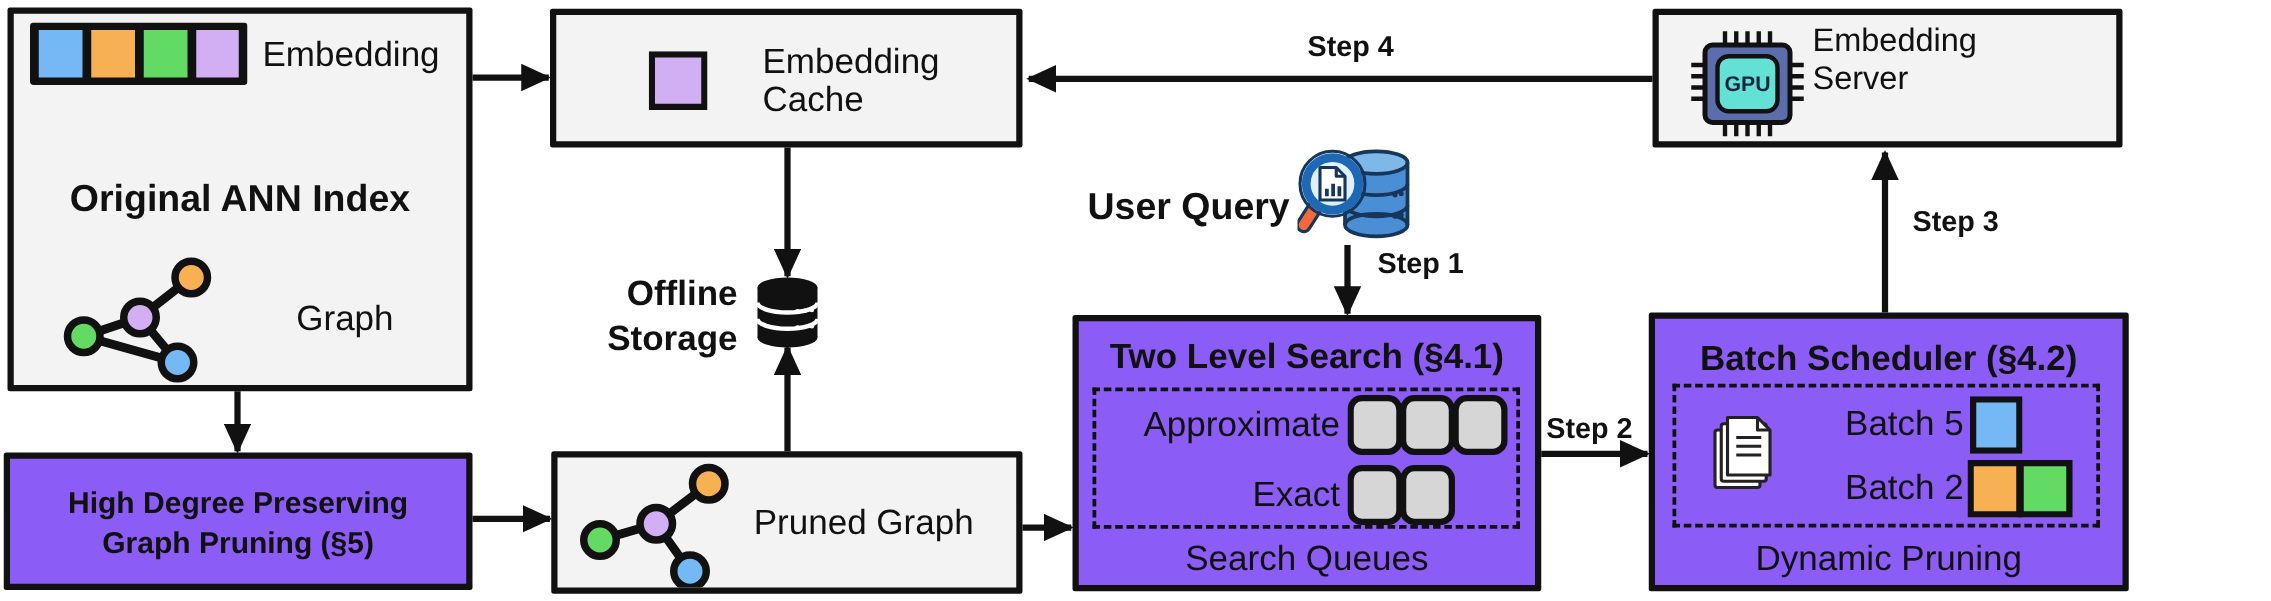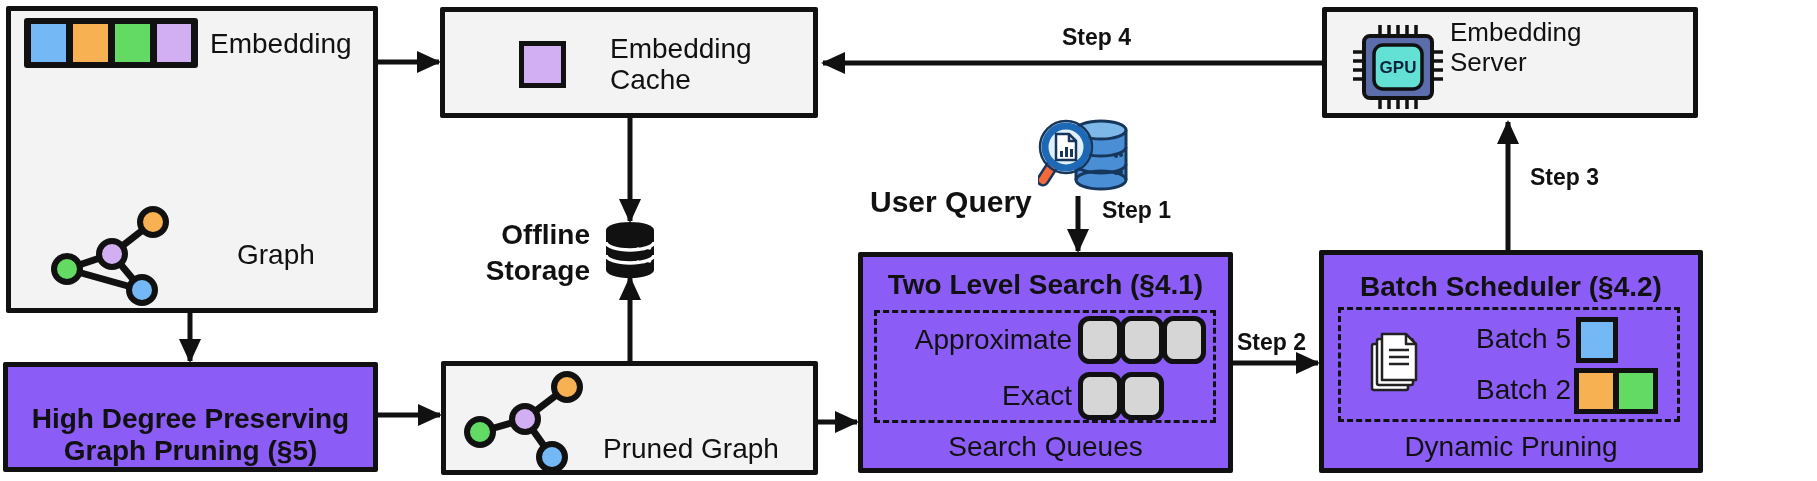--- a/index.html
+++ b/index.html
@@ -27,20 +27,21 @@
 
   <div class="box bg-light" style="left:6px;top:6px;width:372px;height:307px;">
     <svg style="position:absolute;left:13px;top:7px;" width="174" height="50">
       <rect x="0" y="0" width="174" height="50" rx="3" fill="#111"></rect>
       <rect x="7" y="6" width="35" height="38" fill="#74b9f5"></rect>
       <rect x="49" y="6" width="35" height="38" fill="#f7b052"></rect>
       <rect x="91" y="6" width="35" height="38" fill="#63da63"></rect>
       <rect x="133" y="6" width="34" height="38" fill="#d2aef2"></rect>
     </svg>
     <div class="lbl" style="left:199px;top:16px;font-size:28px;line-height:34px;">Embedding</div>
+    <div class="lbl b center" style="top:132px;font-size:30px;line-height:34px;">Original ANN Index</div>
     <svg style="position:absolute;left:29px;top:191px;" width="132" height="108">
       <g stroke="#111" stroke-width="7" stroke-linecap="round">
         <line x1="27" y1="67" x2="72" y2="52"></line>
         <line x1="72" y1="52" x2="113" y2="20"></line>
         <line x1="72" y1="52" x2="102" y2="88"></line>
         <line x1="27" y1="67" x2="102" y2="88"></line>
       </g>
       <g stroke="#111" stroke-width="6">
         <circle cx="27" cy="67" r="13" fill="#63da63"></circle>
         <circle cx="72" cy="52" r="13" fill="#d2aef2"></circle>
@@ -106,21 +107,21 @@
     <g fill="#fff">
       <circle cx="34" cy="29" r="1.8"></circle>
         <circle cx="40" cy="28.6" r="1.8"></circle>
         <circle cx="45.5" cy="28" r="1.8"></circle>
       <circle cx="34" cy="42" r="1.8"></circle>
         <circle cx="40" cy="41.6" r="1.8"></circle>
         <circle cx="45.5" cy="41" r="1.8"></circle>
     </g>
   </svg>
 
-  <div class="lbl b" style="left:870px;top:150px;font-size:30px;line-height:32px;margin-top:36px;">User Query</div>
+  <div class="lbl b" style="left:870px;top:150px;font-size:30px;line-height:32px;">User Query</div>
   <svg style="position:absolute;left:1038px;top:116px;" width="92" height="86">
     <g>
       <rect x="38" y="14" width="50" height="50" fill="#4a8fd6"></rect>
       <ellipse cx="63" cy="64" rx="25" ry="9" stroke="#16365c" stroke-width="3" fill="#4a8fd6"></ellipse>
       <path d="M38,31 a25,9 0 0 0 50,0" stroke="#16365c" stroke-width="3" fill="none"></path>
       <path d="M38,48 a25,9 0 0 0 50,0" stroke="#16365c" stroke-width="3" fill="none"></path>
       <ellipse cx="63" cy="14" rx="25" ry="9" stroke="#16365c" stroke-width="3" fill="#7db8e8"></ellipse>
       <line x1="38" y1="14" x2="38" y2="64" stroke="#16365c" stroke-width="3"></line>
       <line x1="88" y1="14" x2="88" y2="64" stroke="#16365c" stroke-width="3"></line>
       <circle cx="78" cy="40" r="2" fill="#16365c"></circle>
@@ -180,47 +181,47 @@
     </svg>
     <div class="lbl right" style="left:130px;top:111px;width:117px;font-size:28px;line-height:48px;">Batch 2</div>
     <svg style="position:absolute;left:250px;top:113px;" width="86" height="46">
       <rect x="2.5" y="2.5" width="39" height="41" stroke="#111" stroke-width="5" fill="#f7b052"></rect>
       <rect x="42.5" y="2.5" width="39" height="41" stroke="#111" stroke-width="5" fill="#63da63"></rect>
     </svg>
     <div class="lbl center" style="top:175px;font-size:28px;line-height:34px;">Dynamic Pruning</div>
   </div>
 
   <div class="box bg-dark" style="left:3px;top:362px;width:375px;height:110px;">
-    <div class="lbl b center" style="top:20px;font-size:28px;line-height:32px;margin-top:16px;">
+    <div class="lbl b center" style="top:20px;font-size:24px;line-height:32px;">
       <div>High Degree Preserving</div>
       <div>Graph Pruning (§5)</div>
     </div>
   </div>
 
   <div class="box bg-light" style="left:441px;top:361px;width:377px;height:114px;">
     <svg style="position:absolute;left:14px;top:4px;" width="125" height="100">
       <g stroke="#111" stroke-width="7" stroke-linecap="round">
         <line x1="20" y1="62" x2="65" y2="49"></line>
         <line x1="65" y1="49" x2="107" y2="17"></line>
         <line x1="65" y1="49" x2="92" y2="87"></line>
       </g>
       <g stroke="#111" stroke-width="6">
         <circle cx="20" cy="62" r="13" fill="#63da63"></circle>
         <circle cx="65" cy="49" r="13" fill="#d2aef2"></circle>
         <circle cx="107" cy="17" r="13" fill="#f7b052"></circle>
         <circle cx="92" cy="87" r="13" fill="#74b9f5"></circle>
       </g>
     </svg>
-    <div class="lbl" style="left:157px;top:35px;font-size:28px;line-height:34px;margin-top:31px;">Pruned Graph</div>
+    <div class="lbl" style="left:157px;top:35px;font-size:28px;line-height:34px;">Pruned Graph</div>
   </div>
 
   <div class="lbl step" style="left:1102px;top:197px;">Step 1</div>
   <div class="lbl step" style="left:1237px;top:329px;">Step 2</div>
   <div class="lbl step" style="left:1517px;top:164px;margin-left:13px;">Step 3</div>
-  <div class="lbl step" style="left:1046px;top:24px;margin-left:16px;">Step 4</div>
+  <div class="lbl step" style="left:1046px;top:24px;">Step 4</div>
 
   <svg id="arrows" width="1817" height="481">
     <defs>
       <marker id="ah" markerUnits="userSpaceOnUse" markerWidth="24" markerHeight="22" refX="22" refY="11" orient="auto">
         <polygon points="0,0 24,11 0,22" fill="#111"></polygon>
       </marker>
     </defs>
     <g stroke="#111" stroke-width="5" fill="none">
       <line x1="378" y1="62" x2="439" y2="62" marker-end="url(#ah)"></line>
       <line x1="1322" y1="63" x2="823" y2="63" marker-end="url(#ah)"></line>

